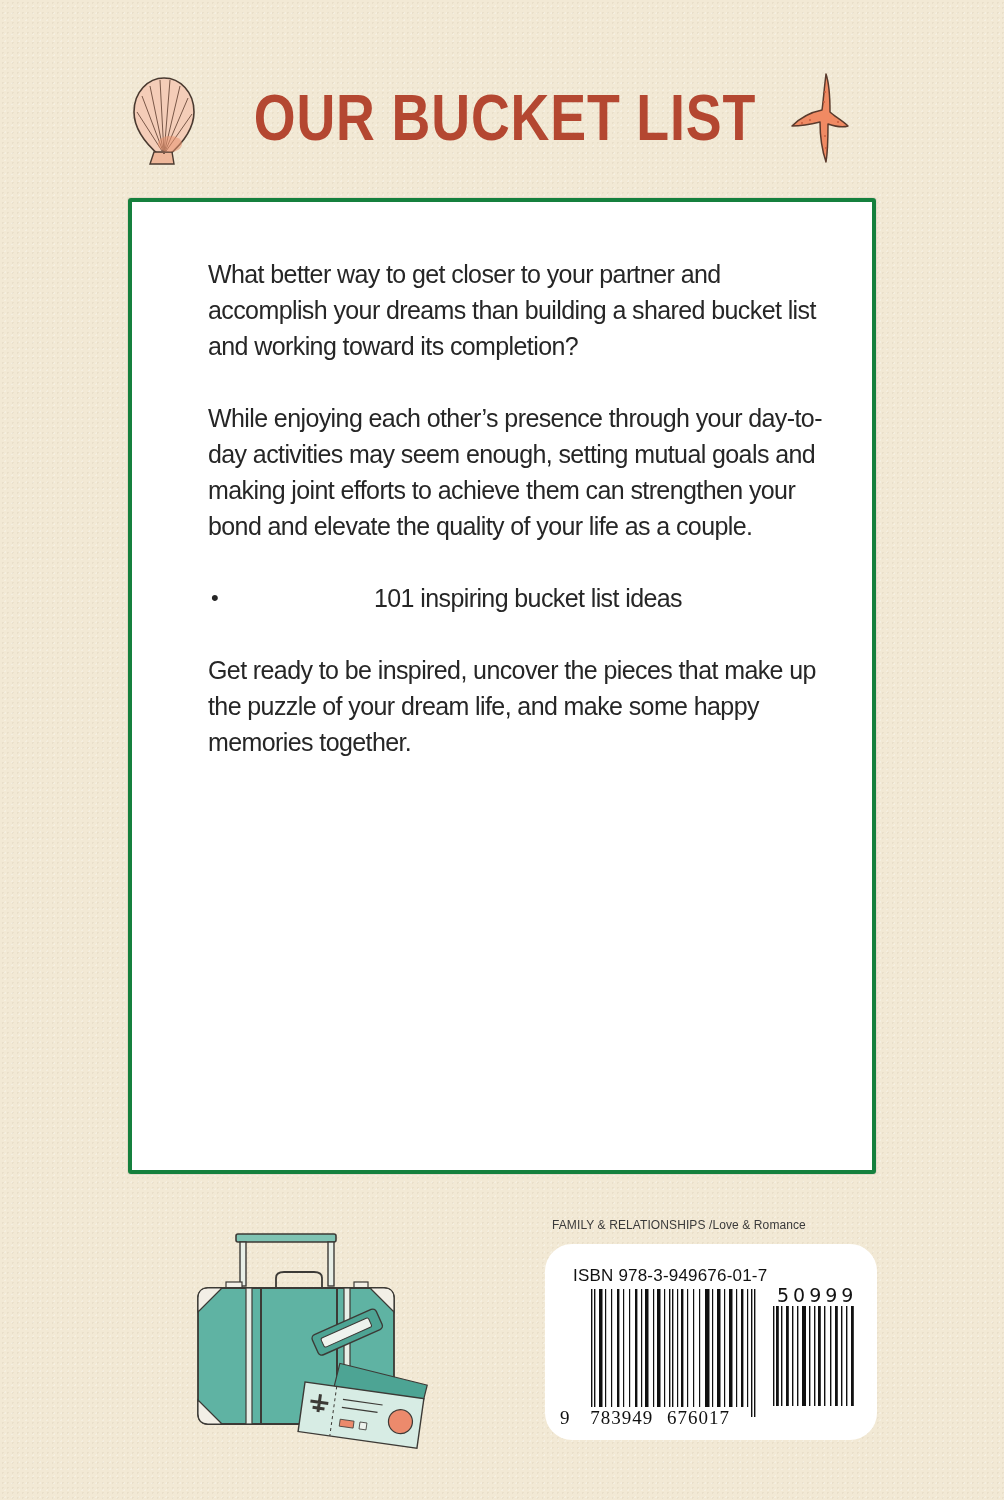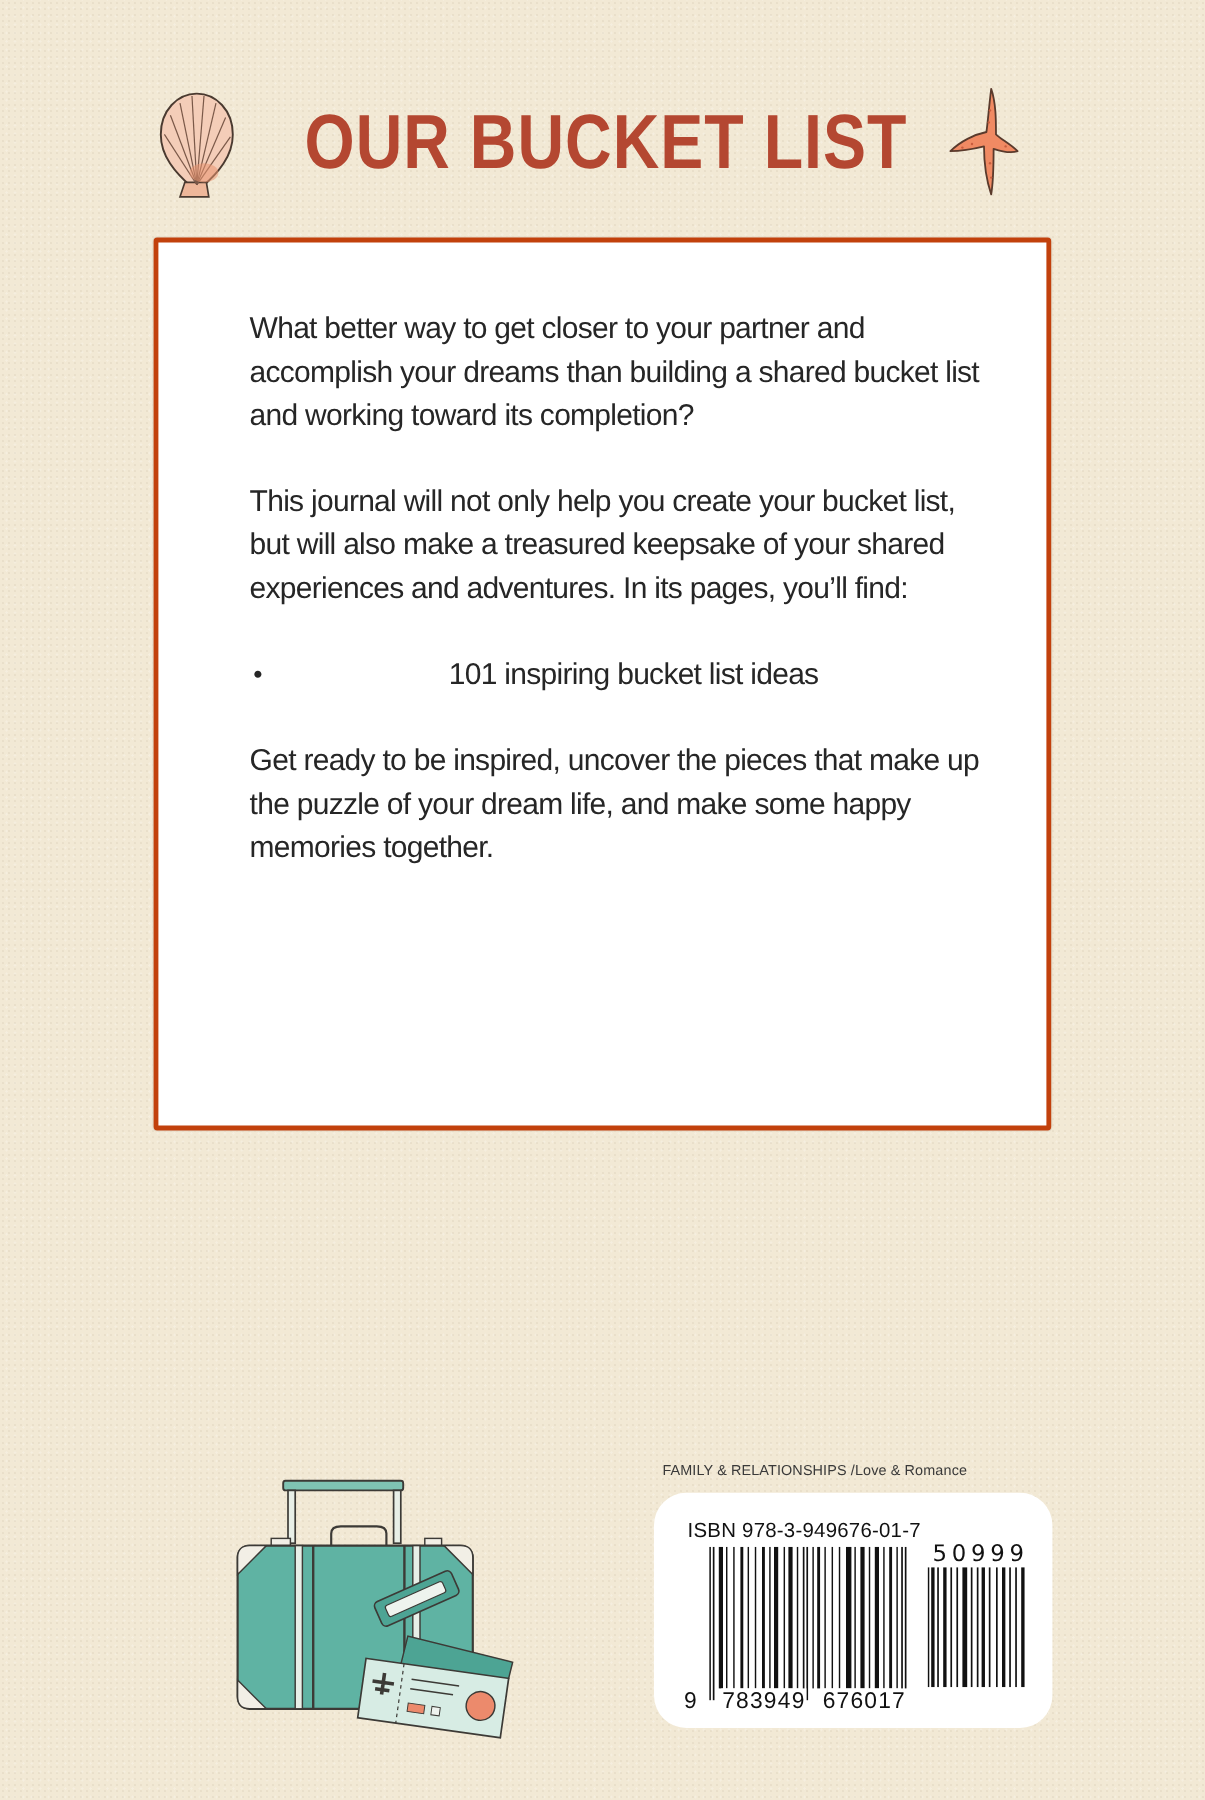--- a/index.html
+++ b/index.html
@@ -22,24 +22,24 @@
       font-family:"Liberation Sans", sans-serif;
       font-weight:bold; font-size:64px; letter-spacing:1px;
       color:#b44731;
       transform:scaleX(0.84); transform-origin:center;
       white-space:nowrap;
     }
     .shell { position:absolute; left:128px; top:72px; width:72px; height:95px; }
     .starfish { position:absolute; left:790px; top:70px; width:60px; height:95px; }
 
     .card {
-      position:absolute; left:128px; top:198px; width:748px; height:744px;
+      position:absolute; left:128px; top:198px; width:748px; height:976px;
       box-sizing:border-box;
       background:#ffffff;
-      border:4px solid #c2410c;
+      border:4px solid #15803d;
       border-radius:3px;
       box-shadow:0 0 0 1px #e4dac8;
     }
     .card-body {
       position:absolute; left:76px; top:54px; width:620px;
       font-family:"Liberation Sans Narrow","Liberation Sans", sans-serif;
       font-size:25px; line-height:36px; color:#262626;
       letter-spacing:-0.6px;
     }
     .card-body p { margin:0 0 36px 0; }
@@ -63,22 +63,22 @@
       font-size:17px; color:#111; letter-spacing:0.2px;
     }
     .price-code {
       position:absolute; left:232px; top:40px;
       font-size:19px; color:#111; letter-spacing:4px;
       font-family:"DejaVu Sans", sans-serif;
     }
     .barcode-main { position:absolute; left:46px; top:45px; width:168px; height:128px; }
     .barcode-addon { position:absolute; left:228px; top:62px; width:84px; height:100px; }
     .ean-digits {
-      position:absolute; left:24px; top:163px;
-      font-family:Liberation Sans, sans-serif;
+      position:absolute; left:14px; top:163px;
+      font-family:Liberation Serif, serif;
       font-size:19px; color:#111; letter-spacing:1px;
       background:transparent;
     }
     .ean-digits span { background:#fff; padding:0 1px; }
     .suitcase { position:absolute; left:180px; top:1222px; width:250px; height:230px; }
   </style>
 </head>
 <body>
 
 <div class="bg-noise"></div>
@@ -110,21 +110,21 @@
       <circle cx="12" cy="53" r="1"></circle>
     <circle cx="35" cy="66" r="1"></circle>
       <circle cx="36" cy="78" r="1"></circle>
     <circle cx="48" cy="52" r="1"></circle>
   </g>
 </svg>
 
 <div class="card">
   <div class="card-body">
     <p>What better way to get closer to your partner and accomplish your dreams than building a shared bucket list and working toward its completion?</p>
-    <p>This journal will not only help you create your bucket list, but will also make a treasured keepsake of your shared experiences and adventures. In its pages, you’ll find:</p>
+    <p>While enjoying each other’s presence through your day-to-day activities may seem enough, setting mutual goals and making joint efforts to achieve them can strengthen your bond and elevate the quality of your life as a couple.</p>
     <ul class="bullets">
       <li>101 inspiring bucket list ideas</li>
     </ul>
     <p>Get ready to be inspired, uncover the pieces that make up the puzzle of your dream life, and make some happy memories together.</p>
   </div>
 </div>
 
 <svg class="suitcase" viewBox="0 0 250 230">
 
   <rect x="56" y="12" width="100" height="8" rx="2" fill="#7fc3b3" stroke="#3c3a36" stroke-width="1.6"></rect>

